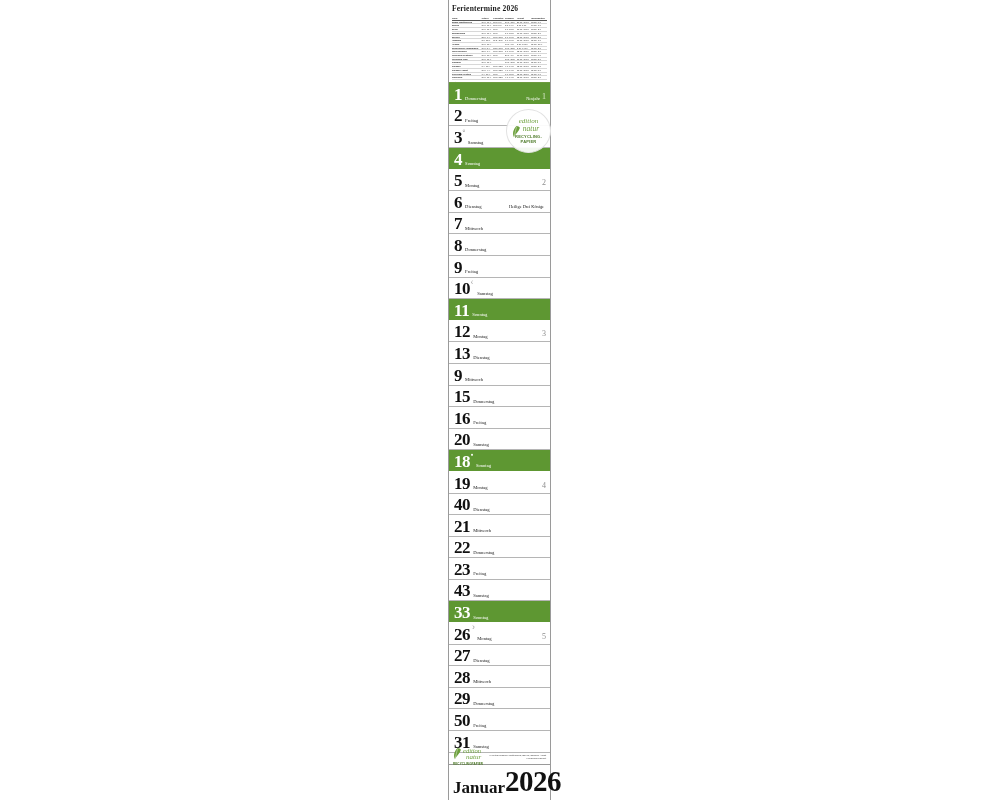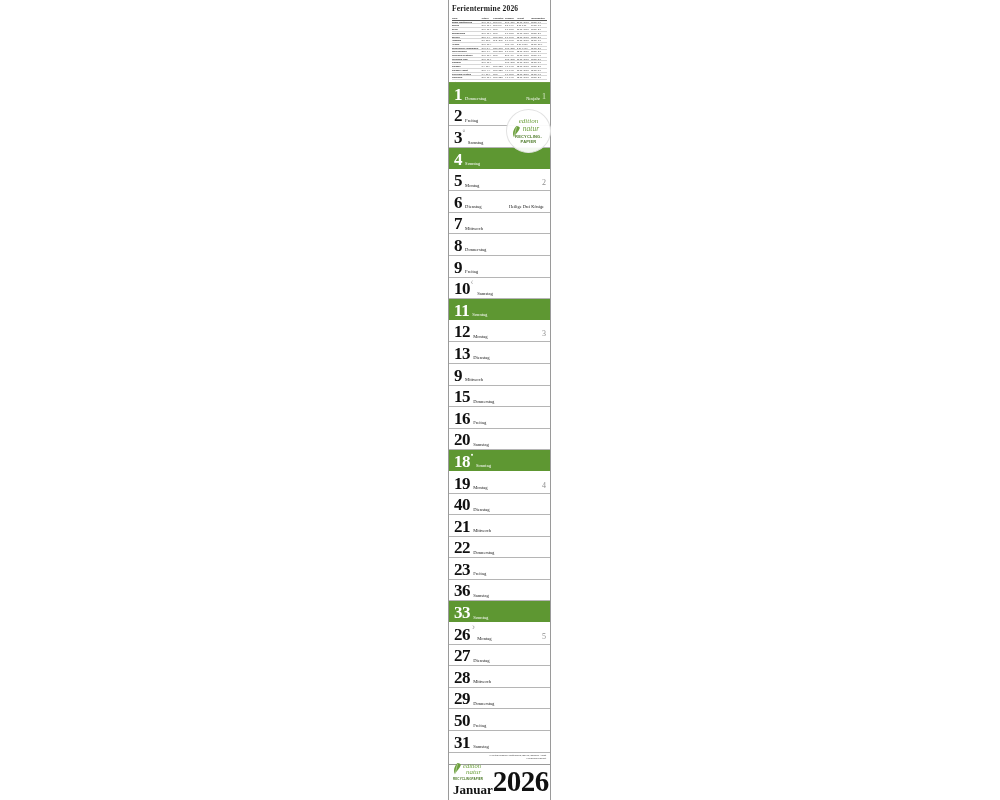--- a/index.html
+++ b/index.html
@@ -234,23 +234,23 @@
     font-style: italic; font-size: 7px; color: #6ca03c; margin-left: 3px;
   }
   .fl-rec {
     font-family: "Liberation Sans", sans-serif;
     font-weight: bold; font-size: 3px; color: #4d7a28;
     letter-spacing: .1px; margin-top: 1px;
   }
   #month-name {
     font-family: "Liberation Serif", serif;
     font-weight: bold;
-    font-size: 13px;
+    font-size: 17px;
     color: #111;
-    margin-top: 1px;
+    margin-top: 12px;
   }
   #year {
     font-family: "Liberation Serif", serif;
     font-weight: bold;
     font-size: 29px;
     color: #111;
     margin-left: auto;
     letter-spacing: -.5px;
   }
 </style>
@@ -589,21 +589,21 @@
         </div>
         <div class="day-row">
           <span class="day-num">23</span>
           <span class="moon"></span>
           <span class="day-name">Freitag</span>
           <span class="day-spacer"></span>
           <span class="holiday-text"></span>
           <span class="week-num"></span>
         </div>
         <div class="day-row">
-          <span class="day-num">36</span>
+          <span class="day-num">43</span>
           <span class="moon"></span>
           <span class="day-name">Samstag</span>
           <span class="day-spacer"></span>
           <span class="holiday-text"></span>
           <span class="week-num"></span>
         </div>
         <div class="day-row sunday">
           <span class="day-num">33</span>
           <span class="moon"></span>
           <span class="day-name">Sonntag</span>

